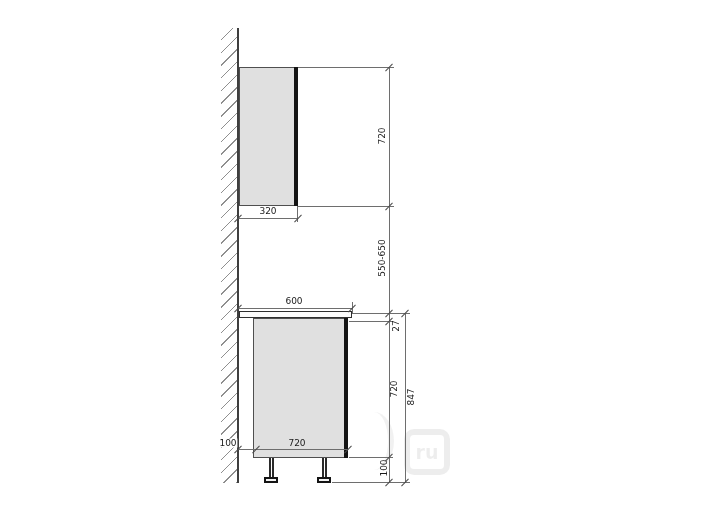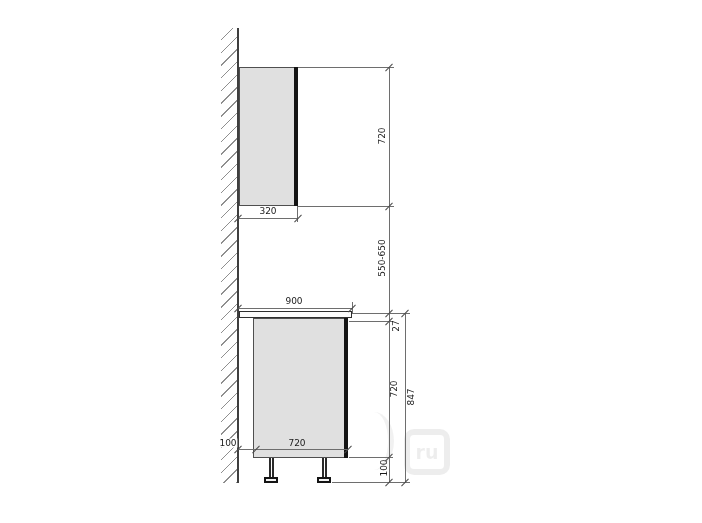--- a/index.html
+++ b/index.html
@@ -86,21 +86,21 @@
   <div class="tick" style="left:384px;top:67px;"></div>
   <div class="tick" style="left:384px;top:206px;"></div>
   <div class="tick" style="left:384px;top:313px;"></div>
   <div class="tick" style="left:384px;top:321px;"></div>
   <div class="tick" style="left:384px;top:457px;"></div>
   <div class="tick" style="left:384px;top:482px;"></div>
   <div class="tick" style="left:400px;top:313px;"></div>
   <div class="tick" style="left:400px;top:482px;"></div>
 
   <div class="lbl" style="left:268px;top:211px;">320</div>
-  <div class="lbl" style="left:294px;top:301px;">900</div>
+  <div class="lbl" style="left:294px;top:301px;">600</div>
   <div class="lbl masked" style="left:228px;top:443px;">100</div>
   <div class="lbl" style="left:297px;top:443px;">720</div>
   <div class="lbl v" style="left:382px;top:136px;">720</div>
   <div class="lbl v" style="left:382px;top:258px;">550-650</div>
   <div class="lbl v" style="left:396px;top:326px;">27</div>
   <div class="lbl v" style="left:394px;top:389px;">720</div>
   <div class="lbl v" style="left:384px;top:468px;">100</div>
   <div class="lbl v" style="left:411px;top:397px;">847</div>
 
 </div>

